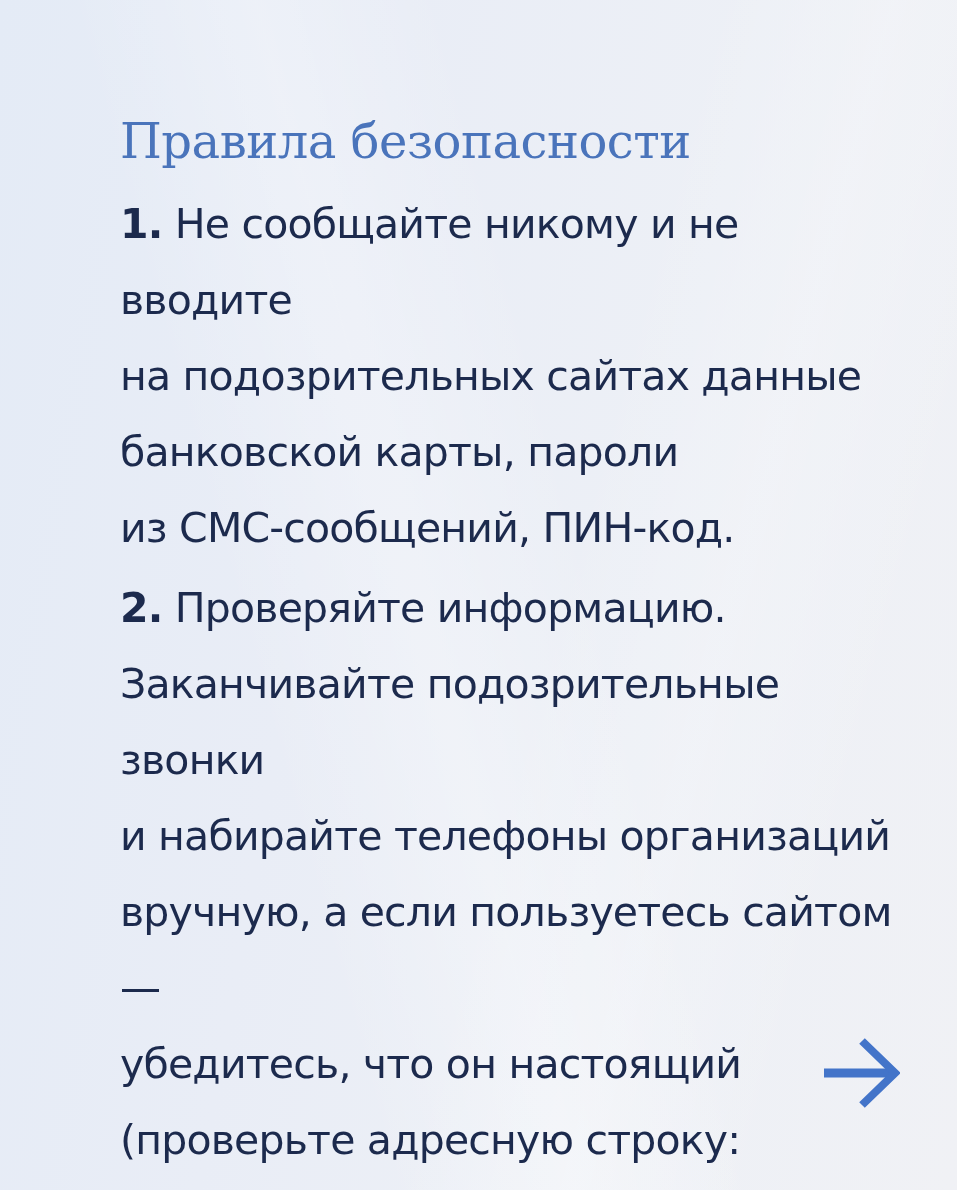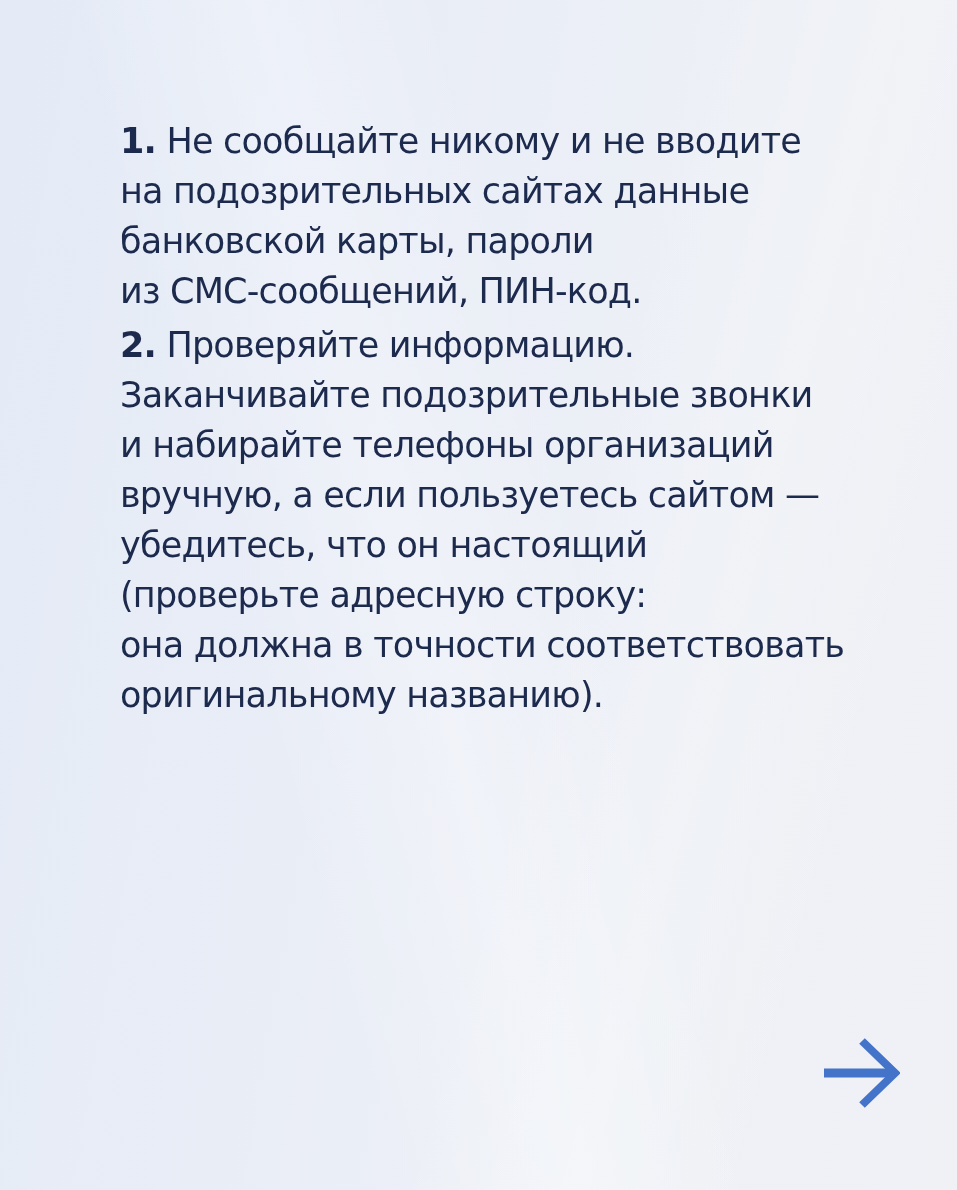--- a/index.html
+++ b/index.html
@@ -31,23 +31,23 @@
       font-family: "DejaVu Serif", "Liberation Serif", serif;
       font-size: 48px;
       font-weight: normal;
       color: #4a74bb;
       margin: 0;
       line-height: 70px;
       letter-spacing: -0.5px;
     }
     .rule {
       font-family: "DejaVu Sans", "Liberation Sans", sans-serif;
-      font-size: 35px;
+      font-size: 41px;
       color: #1c2a4d;
-      line-height: 50px;
+      line-height: 76px;
       margin: 0;
       letter-spacing: -0.8px;
       white-space: pre-line;
     }
     .rule-1 {
       margin-top: 10px;
     }
     .rule-2 {
       margin-top: 4px;
     }
@@ -68,20 +68,21 @@
       height: 100%;
       display: block;
     }
   </style>
 </head>
 <body>
 
 <div class="sheen"></div>
 
 <div class="content">
+  <h1 class="title">Правила безопасности</h1>
 
   <p class="rule rule-1"><span class="rule-num">1.</span><span> Не сообщайте никому и не вводите
 на подозрительных сайтах данные
 банковской карты, пароли
 из СМС-сообщений, ПИН-код.</span></p>
 
   <p class="rule rule-2"><span class="rule-num">2.</span><span> Проверяйте информацию.
 Заканчивайте подозрительные звонки
 и набирайте телефоны организаций
 вручную, а если пользуетесь сайтом —

